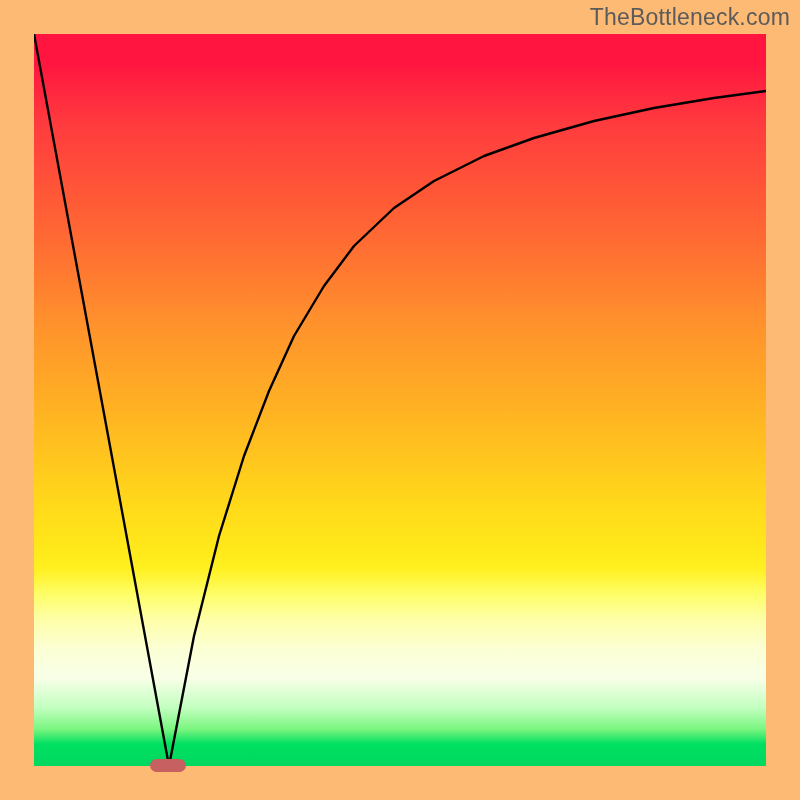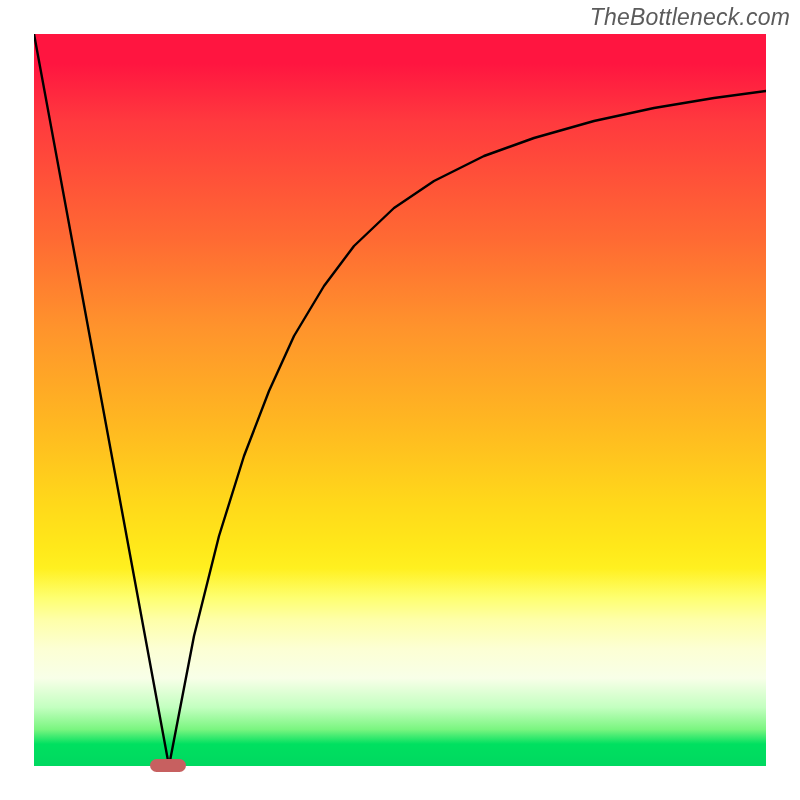--- a/index.html
+++ b/index.html
@@ -10,22 +10,21 @@
     background: #000;
     overflow: hidden;
     font-family: Arial, Helvetica, sans-serif;
   }
   .frame {
     position: absolute;
     left: 0;
     top: 0;
     width: 800px;
     height: 800px;
-    background: #ffffff;
-    font-style: italic;
+    background: #fdba74;
   }
   .plot {
     position: absolute;
     left: 34px;
     top: 34px;
     width: 732px;
     height: 732px;
     background: linear-gradient(to bottom,
       #ff1540 0%,
       #ff1540 4%,

